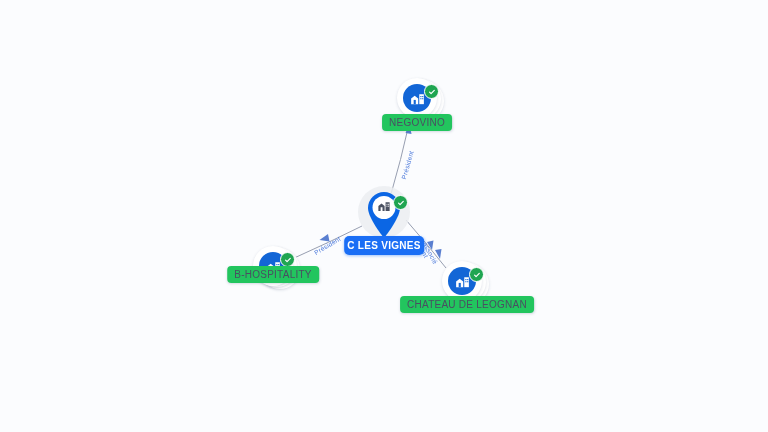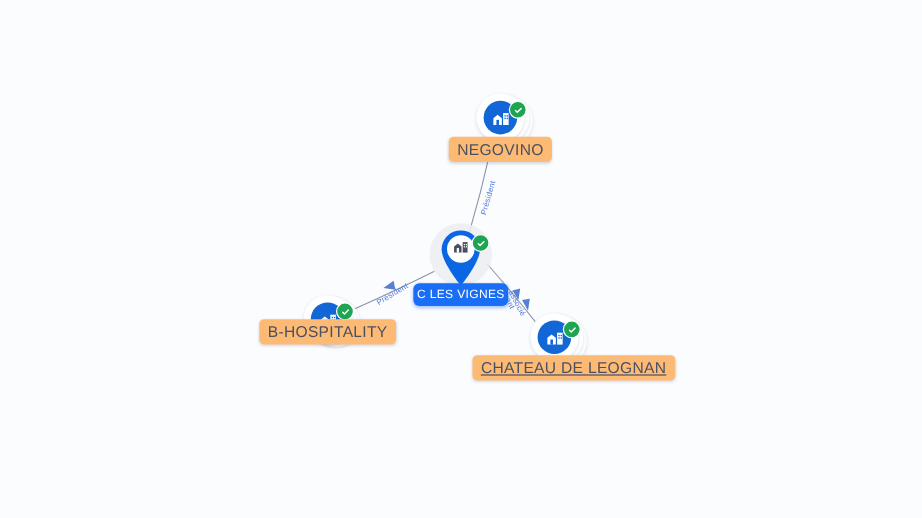--- a/index.html
+++ b/index.html
@@ -105,35 +105,35 @@
     position: absolute;
     transform: translate(-50%, -50%);
     width: 40px;
     height: 50px;
   }
 
   
   .node-label {
     position: absolute;
     transform: translate(-50%, 0);
-    background: #fdba74;
+    background: #22c55e;
     color: #4a4f62;
-    font-size: 13px;
+    font-size: 10px;
     letter-spacing: .25px;
     padding: 3px 7px 3px 7px;
     border-radius: 4px;
     white-space: nowrap;
     box-shadow: 0 1px 2.5px rgba(40,60,100,0.18);
     font-family: "Liberation Sans", sans-serif;
   }
 
   .node-label.primary {
     background: #1a6ef5;
     color: #ffffff;
-    font-weight: normal;
+    font-weight: bold;
     font-size: 10px;
     letter-spacing: .3px;
     padding: 4px 3px;
     border-radius: 5px;
     box-shadow: 0 1px 3px rgba(26,110,245,0.4);
   }
 
   .edge-label {
     position: absolute;
     color: #3f6fd8;
@@ -244,21 +244,21 @@
             <rect x="6.6" y="14" width="3" height="6" fill="#1366d6"></rect>
           </svg>
         </div>
       </div>
       <div class="badge-check" style="left:7px; top:-14px;">
         <svg width="8" height="8" viewBox="0 0 12 12">
           <path d="M2.4 6.2 L4.6 8.4 L9.4 3.6" fill="none" stroke="#ffffff" stroke-width="1.8" stroke-linecap="round" stroke-linejoin="round"></path>
         </svg>
       </div>
     </div>
-    <div class="node-label" style="left:16px; top:15px;text-decoration:underline;">CHATEAU DE LEOGNAN</div>
+    <div class="node-label" style="left:5px; top:15px;">CHATEAU DE LEOGNAN</div>
   </div>
 
   <div class="node" style="left:384px; top:212px;">
     <div class="halo" style="left:0; top:0;"></div>
     <div class="pin" style="left:0; top:2px;">
       <svg width="40" height="50" viewBox="0 0 40 50" aria-hidden="true">
         <path d="M20 49 C20 49 4 29.5 4 19 A16 16 0 1 1 36 19 C36 29.5 20 49 20 49 Z" fill="#0b66e4"></path>
         <circle cx="20" cy="18.5" r="11.5" fill="#ffffff"></circle>
       </svg>
       <div style="position:absolute; left:20px; top:18.5px; transform:translate(-50%,-50%);">

